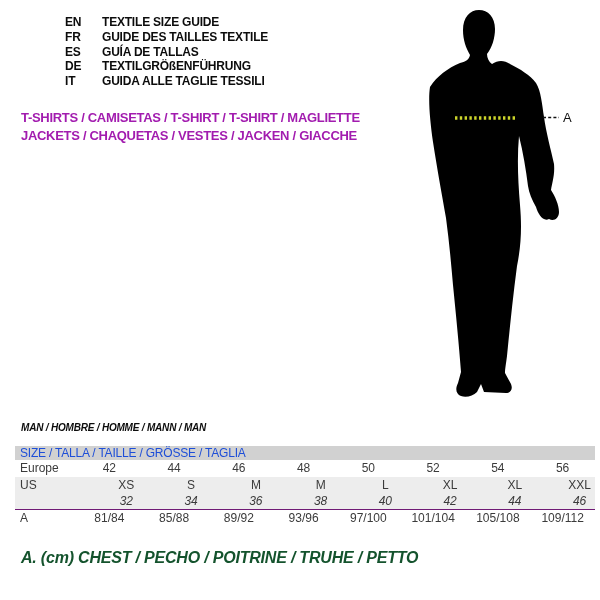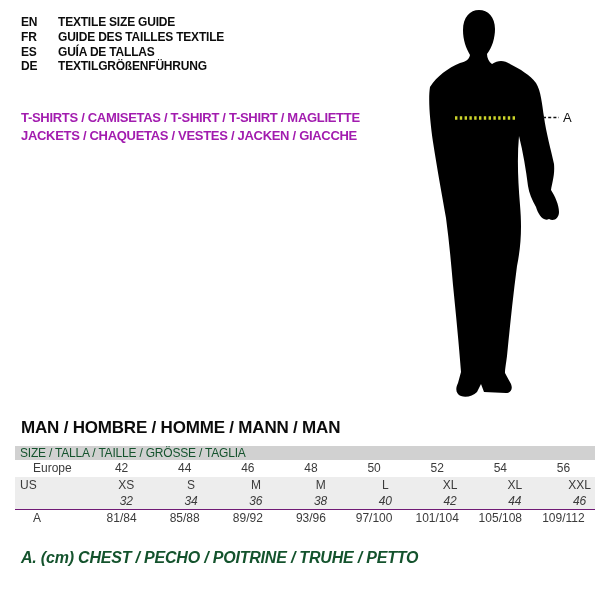--- a/index.html
+++ b/index.html
@@ -4,57 +4,58 @@
 <style>
   html,body{margin:0;padding:0;background:#fff;}
   .canvas{
     position:relative;width:600px;height:600px;background:#ffffff;
     font-family:"Liberation Sans", sans-serif;overflow:hidden;
     -webkit-font-smoothing:antialiased;
   }
   
   .lang-block{position:absolute;left:21px;top:15px;}
   .lang-row{height:14.8px;line-height:14.8px;font-size:12px;font-weight:bold;
-    color:#0c0c0c;letter-spacing:-0.2px;white-space:nowrap;}
+    color:#0c0c0c;letter-spacing:-0.2px;white-space:nowrap;margin-left:44px;}
   .lang-code{display:inline-block;width:37px;}
   
   .category-block{position:absolute;left:21px;top:109px;}
   .category-line{height:17.5px;line-height:17.5px;font-size:13px;font-weight:bold;
     color:#a21caf;letter-spacing:-0.3px;white-space:nowrap;}
   
   .figure-svg{position:absolute;left:0;top:0;width:600px;height:600px;}
   .measure-label{font-family:"Liberation Sans",sans-serif;font-size:13px;fill:#111;}
   
   .section-heading{position:absolute;left:21px;top:421px;height:14px;line-height:14px;
-    font-size:17px;font-weight:bold;color:#0c0c0c;letter-spacing:-0.2px;white-space:nowrap;}
+    font-size:10px;font-weight:bold;color:#0c0c0c;letter-spacing:-0.2px;white-space:nowrap;font-style:italic;}
   
   .size-table{position:absolute;left:15px;top:446px;width:580px;font-size:12px;color:#3b3b3b;}
   .t-header{height:14px;line-height:14px;background:#d1d1d1;padding-left:5px;
-    color:#14532d;letter-spacing:-0.2px;white-space:nowrap;}
+    color:#1d4ed8;letter-spacing:-0.2px;white-space:nowrap;}
   .t-row{display:grid;grid-template-columns:62px repeat(8,1fr);align-items:center;}
   .t-row.shaded{background:#ededed;}
   .t-row.sep{border-bottom:1px solid #701a75;font-style:italic;}
-  .t-row.h17{height:17px;line-height:17px;margin-left:13px;}
+  .t-row.h17{height:17px;line-height:17px;}
   .t-row.h16{height:16px;line-height:16px;gap:34px;}
   .t-label{padding-left:5px;text-align:left;}
   .t-cell{text-align:center;}
   
   .footnote{position:absolute;left:21px;top:551px;height:13px;line-height:13px;
     font-size:16px;font-weight:bold;color:#14532d;letter-spacing:-0.2px;white-space:nowrap;font-style:italic;}
 </style>
 </head>
 <body>
 
 <div class="canvas">
 
   <div class="lang-block">
       <div class="lang-row"><span class="lang-code">EN</span><span class="lang-label">TEXTILE SIZE GUIDE</span></div>
       <div class="lang-row"><span class="lang-code">FR</span><span class="lang-label">GUIDE DES TAILLES TEXTILE</span></div>
       <div class="lang-row"><span class="lang-code">ES</span><span class="lang-label">GUÍA DE TALLAS</span></div>
       <div class="lang-row"><span class="lang-code">DE</span><span class="lang-label">TEXTILGRÖßENFÜHRUNG</span></div>
+      <div class="lang-row"><span class="lang-code">IT</span><span class="lang-label">GUIDA ALLE TAGLIE TESSILI</span></div>
     </div>
 
   <div class="category-block">
       <div class="category-line">T-SHIRTS / CAMISETAS / T-SHIRT / T-SHIRT / MAGLIETTE</div>
       <div class="category-line">JACKETS / CHAQUETAS / VESTES / JACKEN / GIACCHE</div>
     </div>
 
   <svg class="figure-svg" viewBox="0 0 600 600" aria-hidden="true">
     <path fill="#000" d="M479,10
          C488,10 495,17 495,29

